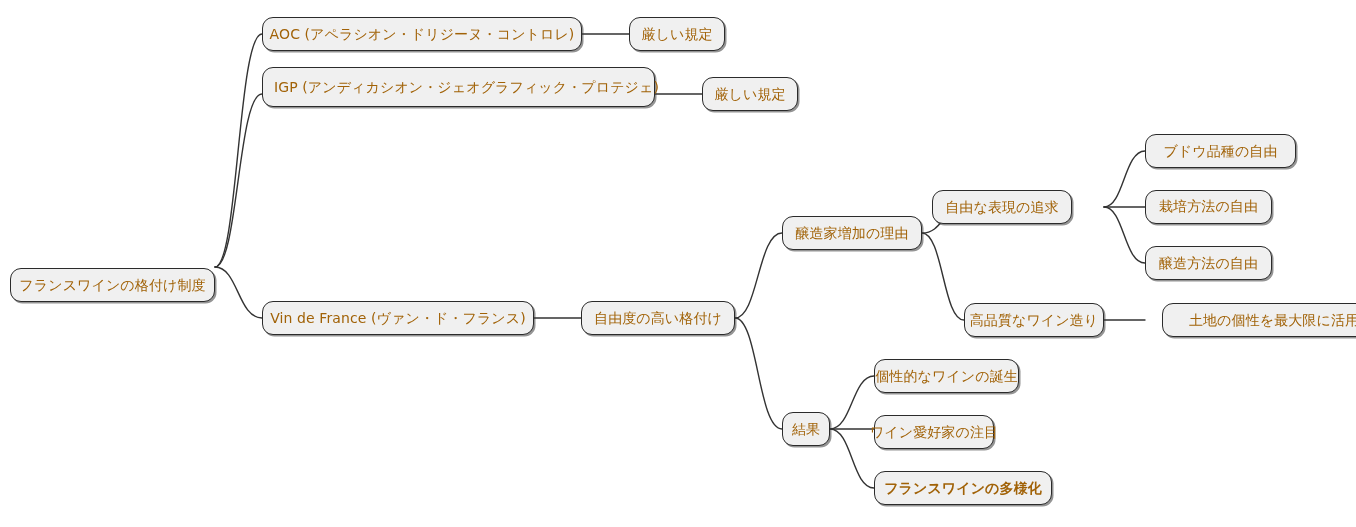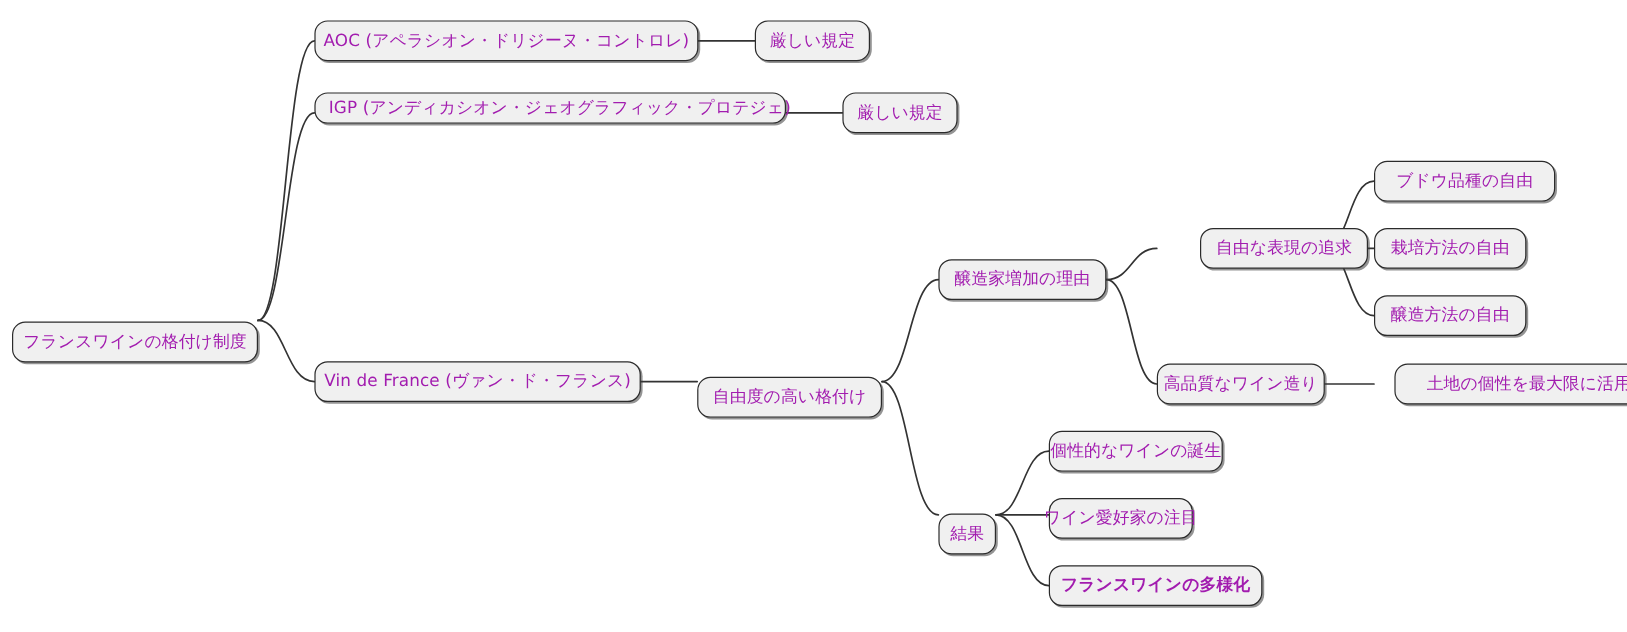--- a/index.html
+++ b/index.html
@@ -32,21 +32,21 @@
   }
   .node {
     position: absolute;
     box-sizing: border-box;
     display: flex;
     align-items: center;
     justify-content: center;
     background: #f0f0f0;
     border: 1.5px solid #2b2b2b;
     border-radius: 11px;
-    color: #a21caf;
+    color: #a16207;
     font-size: 14px;
     line-height: 1;
     white-space: nowrap;
     box-shadow: 1.5px 1.5px 0 rgba(60,60,60,0.55);
     letter-spacing: 0.1px;
   }
   .node .lbl {
     display: block;
     padding: 0 2px;
   }
@@ -77,54 +77,54 @@
   <div id="nodes">
       <div class="node" style="left: 10px; top: 268px; width: 205px; height: 34px;">
         <span class="lbl">フランスワインの格付け制度</span>
       </div>
       <div class="node" style="left: 262px; top: 17px; width: 320px; height: 34px;">
         <span class="lbl">AOC (アペラシオン・ドリジーヌ・コントロレ)</span>
       </div>
       <div class="node" style="left: 629px; top: 17px; width: 96px; height: 34px;">
         <span class="lbl">厳しい規定</span>
       </div>
-      <div class="node" style="left: 262px; top: 77px; width: 393px; height: 26px; padding-left: 16px;">
+      <div class="node" style="left: 262px; top: 67px; width: 393px; height: 40px; padding-left: 16px;">
         <span class="lbl">IGP (アンディカシオン・ジェオグラフィック・プロテジェ)</span>
       </div>
       <div class="node" style="left: 702px; top: 77px; width: 96px; height: 34px;">
         <span class="lbl">厳しい規定</span>
       </div>
       <div class="node" style="left: 262px; top: 301px; width: 272px; height: 34px;">
         <span class="lbl">Vin de France (ヴァン・ド・フランス)</span>
       </div>
-      <div class="node" style="left: 581px; top: 301px; width: 154px; height: 34px; margin-top: 13px;">
+      <div class="node" style="left: 581px; top: 301px; width: 154px; height: 34px;">
         <span class="lbl">自由度の高い格付け</span>
       </div>
       <div class="node" style="left: 782px; top: 216px; width: 140px; height: 34px;">
         <span class="lbl">醸造家増加の理由</span>
       </div>
-      <div class="node" style="left: 1000px; top: 190px; width: 140px; height: 34px;">
+      <div class="node" style="left: 932px; top: 190px; width: 140px; height: 34px;">
         <span class="lbl">自由な表現の追求</span>
       </div>
       <div class="node" style="left: 1145px; top: 134px; width: 151px; height: 34px;">
         <span class="lbl">ブドウ品種の自由</span>
       </div>
-      <div class="node" style="left: 1145px; top: 190px; width: 127px; height: 34px;">
+      <div class="node" style="left: 1145px; top: 190px; width: 127px; height: 34px; font-family: Liberation Serif, serif;">
         <span class="lbl">栽培方法の自由</span>
       </div>
       <div class="node" style="left: 1145px; top: 246px; width: 127px; height: 34px;">
         <span class="lbl">醸造方法の自由</span>
       </div>
       <div class="node" style="left: 964px; top: 303px; width: 140px; height: 34px;">
         <span class="lbl">高品質なワイン造り</span>
       </div>
       <div class="node" style="left: 1162px; top: 303px; width: 224px; height: 34px;">
         <span class="lbl">土地の個性を最大限に活用</span>
       </div>
-      <div class="node" style="left: 782px; top: 428px; width: 48px; height: 34px;">
+      <div class="node" style="left: 782px; top: 412px; width: 48px; height: 34px;">
         <span class="lbl">結果</span>
       </div>
       <div class="node" style="left: 874px; top: 359px; width: 145px; height: 34px;">
         <span class="lbl">個性的なワインの誕生</span>
       </div>
       <div class="node" style="left: 874px; top: 415px; width: 120px; height: 34px;">
         <span class="lbl">ワイン愛好家の注目</span>
       </div>
       <div class="node" style="left: 874px; top: 471px; width: 178px; height: 34px; font-weight: bold;">
         <span class="lbl">フランスワインの多様化</span>

